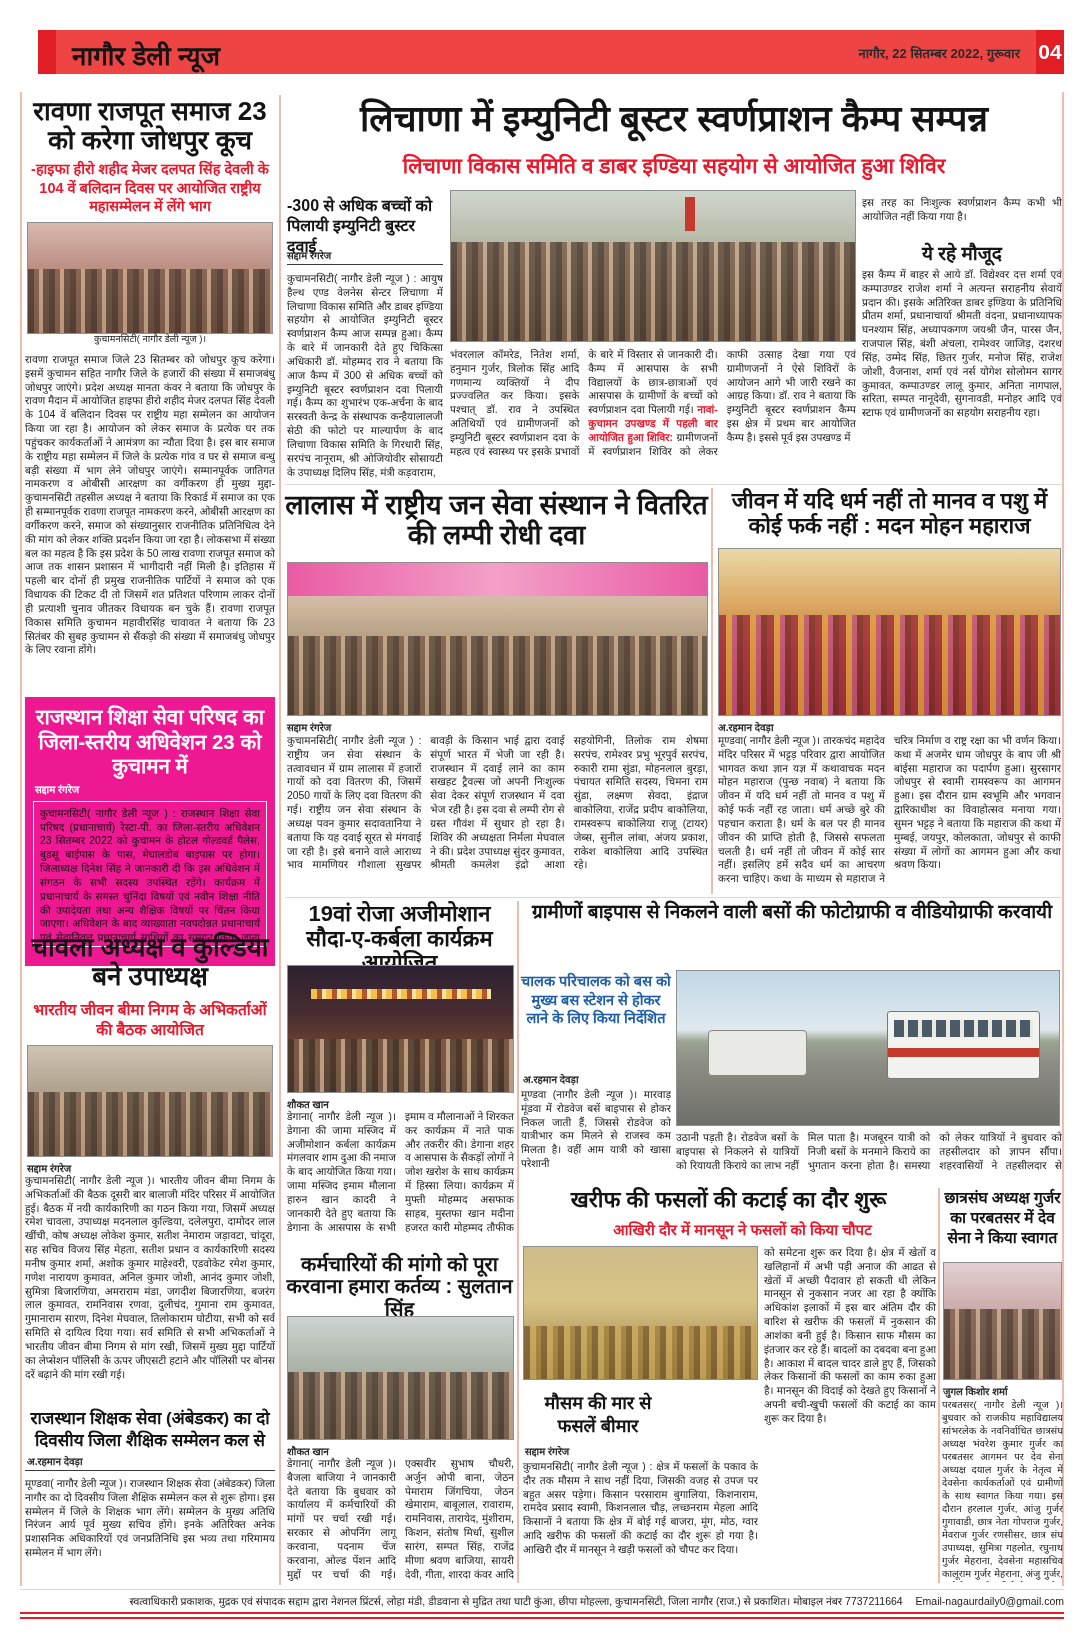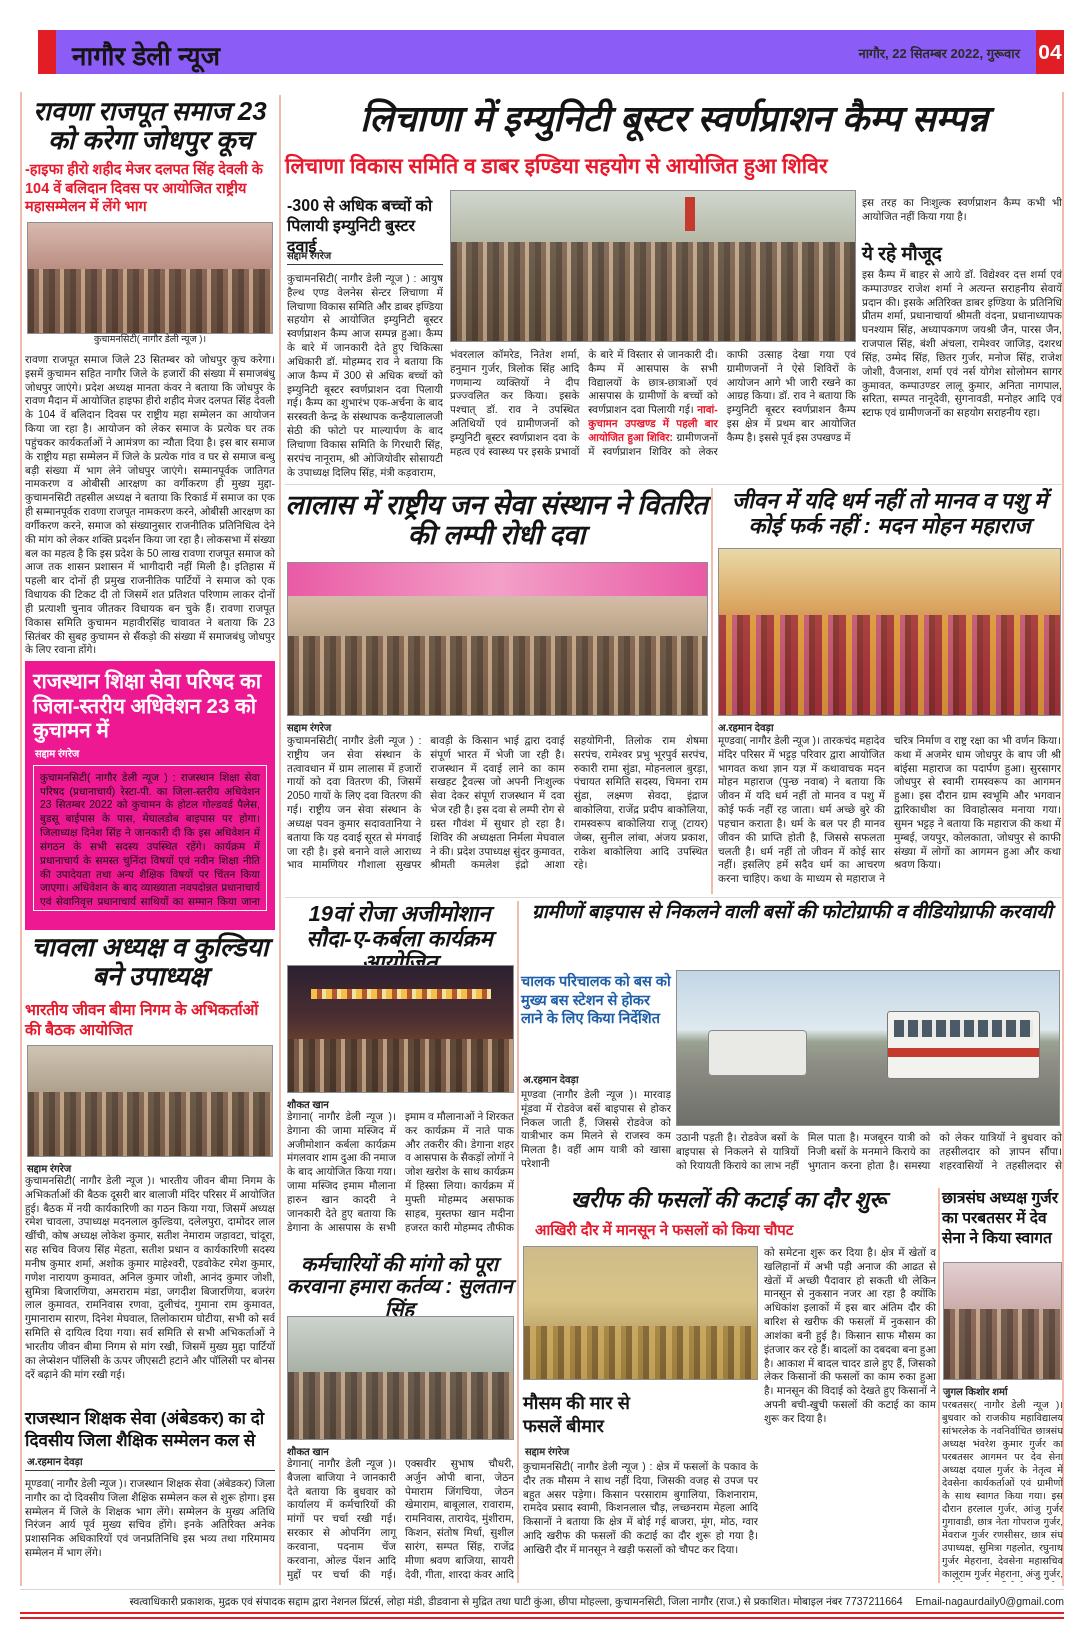--- a/index.html
+++ b/index.html
@@ -1,34 +1,34 @@
 <!DOCTYPE html>
 <html><head>
 <meta charset="utf-8">
 <style>
   *{box-sizing:border-box;margin:0;padding:0;}
   body{margin:0;background:#d9d9d9;display:flex;justify-content:center;font-family:"Liberation Sans","DejaVu Sans",sans-serif;}
   .page{position:relative;width:1080px;height:1638px;background:#fff;color:#161616;overflow:hidden;}
   .abs{position:absolute;}
-  .hl{font-weight:700;color:#141414;text-align:center;line-height:1.12;font-style:italic;}
+  .hl{font-weight:700;color:#141414;text-align:center;line-height:1.12;}
   .red{color:#e8192c;}
   .blue{color:#1f5fa8;}
-  .sub{font-weight:700;line-height:1.28;}
+  .sub{font-weight:700;text-align:center;line-height:1.28;}
   .bt{font-size:10.4px;line-height:1.33;text-align:justify;overflow:hidden;color:#1d1d1d;}
   .by{font-size:10px;font-weight:700;color:#2a2a2a;}
   .hr2{border-top:1.6px solid #3a3a3a;}
   .vr{background:#eebbac;width:2px;}
   .hrl{background:#d9d9d9;height:1px;}
   .photo{border:1px solid #8f8f8f;overflow:hidden;position:absolute;}
   .crowd{position:absolute;bottom:0;left:0;right:0;height:58%;opacity:.8;
     background:repeating-linear-gradient(90deg,#4a372b 0 6px,#7a5c49 6px 11px,#c7a789 11px 15px,#5d4a3a 15px 21px);}
   .cap{font-size:9.5px;color:#222;}
   .c2{column-count:2;column-gap:9px;}
   .c3{column-count:3;column-gap:9px;}
-  .header-bar{background:#8b5cf6;}
+  .header-bar{background:#ef4444;}
   .pagenum{background:#e11e26;color:#fff;font-weight:700;display:flex;align-items:center;justify-content:center;}
   .pinkbox{background:#ee1893;color:#fff;}
   .pinkbox .inner{border:1.5px solid #fff;}
 </style>
 </head>
 <body>
 
 <div class="page">
 
   <div class="abs header-bar" style="left:38px;top:30px;width:1026px;height:44px;">
@@ -43,21 +43,21 @@
   <div class="abs vr" style="left:279px;top:95px;height:1490px;"></div>
 
   <div class="abs hl" style="left:25px;top:97px;width:250px;font-size:26px;">रावणा राजपूत समाज 23 को करेगा जोधपुर कूच</div>
   <div class="abs sub red" style="left:25px;top:160px;width:250px;font-size:14.5px;">-हाइफा हीरो शहीद मेजर दलपत सिंह देवली के 104 वें बलिदान दिवस पर आयोजित राष्ट्रीय महासम्मेलन में लेंगे भाग</div>
   <div class="photo" style="left:27px;top:222px;width:246px;height:112px;background:linear-gradient(180deg,#d8b8ae 0%,#b98b80 45%,#7c5348 100%);">
     <div class="crowd"></div>
   </div>
   <div class="abs cap" style="left:27px;top:332px;width:246px;text-align:center;">कुचामनसिटी( नागौर डेली न्यूज )।</div>
   <div class="abs bt" style="left:25px;top:353px;width:250px;height:300px;">रावणा राजपूत समाज जिले 23 सितम्बर को जोधपुर कूच करेगा। इसमें कुचामन सहित नागौर जिले के हजारों की संख्या में समाजबंधु जोधपुर जाएंगे। प्रदेश अध्यक्ष मानता कंवर ने बताया कि जोधपुर के रावण मैदान में आयोजित हाइफा हीरो शहीद मेजर दलपत सिंह देवली के 104 वें बलिदान दिवस पर राष्ट्रीय महा सम्मेलन का आयोजन किया जा रहा है। आयोजन को लेकर समाज के प्रत्येक घर तक पहुंचकर कार्यकर्ताओं ने आमंत्रण का न्यौता दिया है। इस बार समाज के राष्ट्रीय महा सम्मेलन में जिले के प्रत्येक गांव व घर से समाज बन्धु बड़ी संख्या में भाग लेने जोधपुर जाएंगे। सम्मानपूर्वक जातिगत नामकरण व ओबीसी आरक्षण का वर्गीकरण ही मुख्य मुद्दा- कुचामनसिटी तहसील अध्यक्ष ने बताया कि रिकार्ड में समाज का एक ही सम्मानपूर्वक रावणा राजपूत नामकरण करने, ओबीसी आरक्षण का वर्गीकरण करने, समाज को संख्यानुसार राजनीतिक प्रतिनिधित्व देने की मांग को लेकर शक्ति प्रदर्शन किया जा रहा है। लोकसभा में संख्या बल का महत्व है कि इस प्रदेश के 50 लाख रावणा राजपूत समाज को आज तक शासन प्रशासन में भागीदारी नहीं मिली है। इतिहास में पहली बार दोनों ही प्रमुख राजनीतिक पार्टियों ने समाज को एक विधायक की टिकट दी तो जिसमें शत प्रतिशत परिणाम लाकर दोनों ही प्रत्याशी चुनाव जीतकर विधायक बन चुके हैं। रावणा राजपूत विकास समिति कुचामन महावीरसिंह चावावत ने बताया कि 23 सितंबर की सुबह कुचामन से सैंकड़ो की संख्या में समाजबंधु जोधपुर के लिए रवाना होंगे।</div>
 
-  <div class="abs pinkbox" style="left:25px;top:661px;width:250px;height:269px;padding:8px 8px 0;">
+  <div class="abs pinkbox" style="left:25px;top:697px;width:250px;height:269px;padding:8px 8px 0;">
     <div class="sub" style="font-size:20.5px;line-height:1.2;color:#fff;">राजस्थान शिक्षा सेवा परिषद का जिला-स्तरीय अधिवेशन 23 को कुचामन में</div>
     <div class="by" style="color:#fff;margin:3px 0 5px 2px;">सद्दाम रंगरेज</div>
     <div class="inner bt" style="padding:5px 6px;height:146px;color:#111;">कुचामनसिटी( नागौर डेली न्यूज ) : राजस्थान शिक्षा सेवा परिषद (प्रधानाचार्य) रेस्टा-पी. का जिला-स्तरीय अधिवेशन 23 सितम्बर 2022 को कुचामन के होटल गोल्डवर्ड पैलेस, बुडसू बाईपास के पास, मेघालडोब बाइपास पर होगा। जिलाध्यक्ष दिनेश सिंह ने जानकारी दी कि इस अधिवेशन में संगठन के सभी सदस्य उपस्थित रहेंगे। कार्यक्रम में प्रधानाचार्य के समस्त चुनिंदा विषयों एवं नवीन शिक्षा नीति की उपादेयता तथा अन्य शैक्षिक विषयों पर चिंतन किया जाएगा। अधिवेशन के बाद व्याख्याता नवपदोन्नत प्रधानाचार्य एवं सेवानिवृत्त प्रधानाचार्य साथियों का सम्मान किया जाना है।</div>
   </div>
 
   <div class="abs hl" style="left:25px;top:933px;width:250px;font-size:26px;">चावला अध्यक्ष व कुल्डिया बने उपाध्यक्ष</div>
   <div class="abs sub red" style="left:25px;top:1000px;width:250px;font-size:15.5px;">भारतीय जीवन बीमा निगम के अभिकर्ताओं की बैठक आयोजित</div>
   <div class="photo" style="left:27px;top:1045px;width:246px;height:112px;background:linear-gradient(180deg,#cfc3b2 0%,#a89a85 50%,#6e5c49 100%);">
     <div class="crowd"></div>
   </div>

